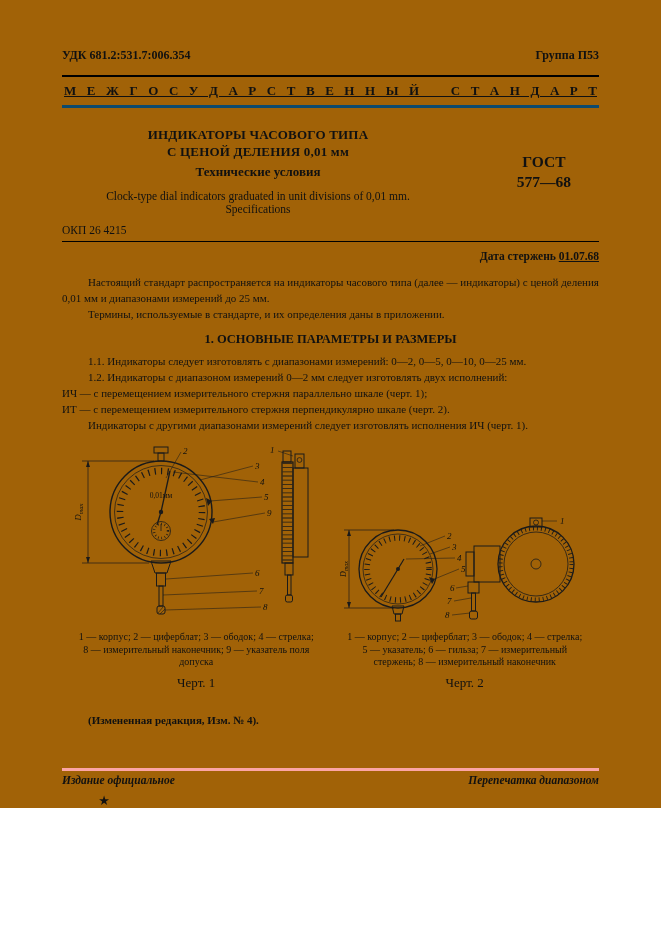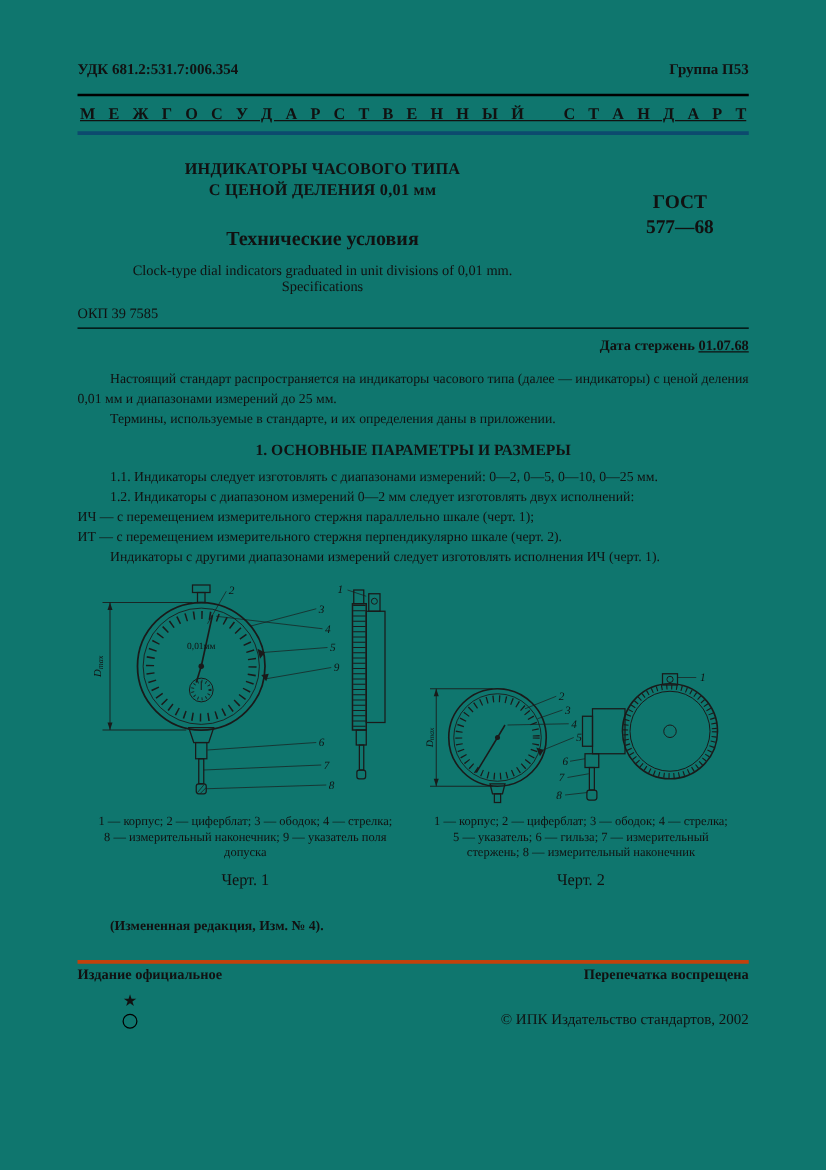--- a/index.html
+++ b/index.html
@@ -1,50 +1,50 @@
 <!DOCTYPE html>
 <html><head>
 <meta charset="utf-8">
 <style>
   html,body{margin:0;padding:0;background:#fff;}
   .page{
-    position:relative;width:661px;height:936px;background:#0f766e;color:#111;
+    position:relative;width:661px;height:808px;background:#a16207;color:#111;
     font-family:"Liberation Serif",serif;padding:48px 62px 0 62px;box-sizing:border-box;
     overflow:hidden;
   }
   .meta-row{display:flex;justify-content:space-between;font-weight:bold;font-size:12px;}
   .banner{
     margin-top:12px;border-top:2px solid #000;border-bottom:3px solid #0c4a6e;
     padding:5px 2px 6px 2px;font-weight:bold;font-size:13px;line-height:17px;
     text-align:justify;text-align-last:justify;text-decoration:underline;
   }
   .title-block{position:relative;margin-top:18px;}
   .title-left{width:392px;text-align:center;}
   .doc-title{font-weight:bold;font-size:13px;letter-spacing:.2px;line-height:17px;}
-  .doc-subtitle{margin-top:23px;font-weight:bold;font-size:16px;}
+  .doc-subtitle{margin-top:4px;font-weight:bold;font-size:13px;}
   .doc-english{margin-top:10px;font-size:11.5px;line-height:13px;}
   .gost-code{position:absolute;right:28px;top:26px;text-align:center;font-weight:bold;font-size:15.5px;line-height:20px;}
   .okp{margin-top:8px;font-size:11.5px;text-align:left;}
   .thin-rule{margin-top:5px;border-top:1.5px solid #000;height:0;}
   .date-row{margin-top:8px;text-align:right;font-weight:bold;font-size:11.5px;}
   .date-value{text-decoration:underline;}
   .body{font-size:11px;line-height:16px;margin:0;}
   .indent{text-indent:26px;}
   .bold{font-weight:bold;}
   .mt{margin-top:12px;}
   .section-heading{margin:10px 0 6px 0;text-align:center;font-size:12.5px;font-weight:bold;}
   .figures{display:flex;margin-top:2px;}
   .figure{flex:1;display:flex;flex-direction:column;align-items:center;}
   .fig-canvas{height:192px;display:flex;align-items:flex-end;justify-content:center;}
   .fig-caption{margin-top:4px;font-size:10px;line-height:12.5px;text-align:center;}
   .fig-label{margin-top:6px;font-size:13px;}
   .amend{margin-top:21px;}
   .footer{
-    position:absolute;left:62px;right:62px;top:768px;border-top:3px solid #c2410c;
-    padding-top:3px;display:flex;justify-content:space-between;font-weight:bold;font-size:11.5px;
+    position:absolute;left:62px;right:62px;top:768px;border-top:3px solid #fca5a5;
+    padding-top:3px;display:flex;justify-content:space-between;font-weight:bold;font-size:11.5px;font-style:italic;
   }
   .stamp{position:absolute;left:96px;top:794px;width:16px;text-align:center;}
   .star{font-size:13px;line-height:13px;}
   .ring{width:10px;height:10px;border:1.2px solid #000;border-radius:50%;margin:4px auto 0 auto;}
   .copyright{position:absolute;right:62px;top:808px;font-size:12px;}
   svg text{font-family:"Liberation Serif",serif;}
 </style>
 </head>
 <body>
 
@@ -64,21 +64,21 @@
       <div class="doc-subtitle">Технические условия</div>
       <div class="doc-english">
         <div>Clock-type dial indicators graduated in unit divisions of 0,01 mm.</div>
         <div>Specifications</div>
       </div>
     </div>
     <div class="gost-code">
       <div>ГОСТ</div>
       <div>577—68</div>
     </div>
-    <div class="okp">ОКП 39 7585</div>
+    <div class="okp">ОКП 26 4215</div>
   </div>
 
   <div class="thin-rule"></div>
 
   <div class="date-row">
     <span>Дата стержень</span>
     <span class="date-value">01.07.68</span>
   </div>
 
   <p class="body indent mt">Настоящий стандарт распространяется на индикаторы часового типа (далее — индикаторы) с ценой деления 0,01 мм и диапазонами измерений до 25 мм.</p>
@@ -237,21 +237,21 @@
         <div>стержень; 8 — измерительный наконечник</div>
       </div>
       <div class="fig-label">Черт. 2</div>
     </div>
   </div>
 
   <p class="body indent bold amend">(Измененная редакция, Изм. № 4).</p>
 
   <div class="footer">
     <span>Издание официальное</span>
-    <span>Перепечатка воспрещена</span>
+    <span>Перепечатка диапазоном</span>
   </div>
 
   <div class="stamp">
     <div class="star">★</div>
     <div class="ring"></div>
   </div>
 
   <div class="copyright">© ИПК Издательство стандартов, 2002</div>
 
 </div>

